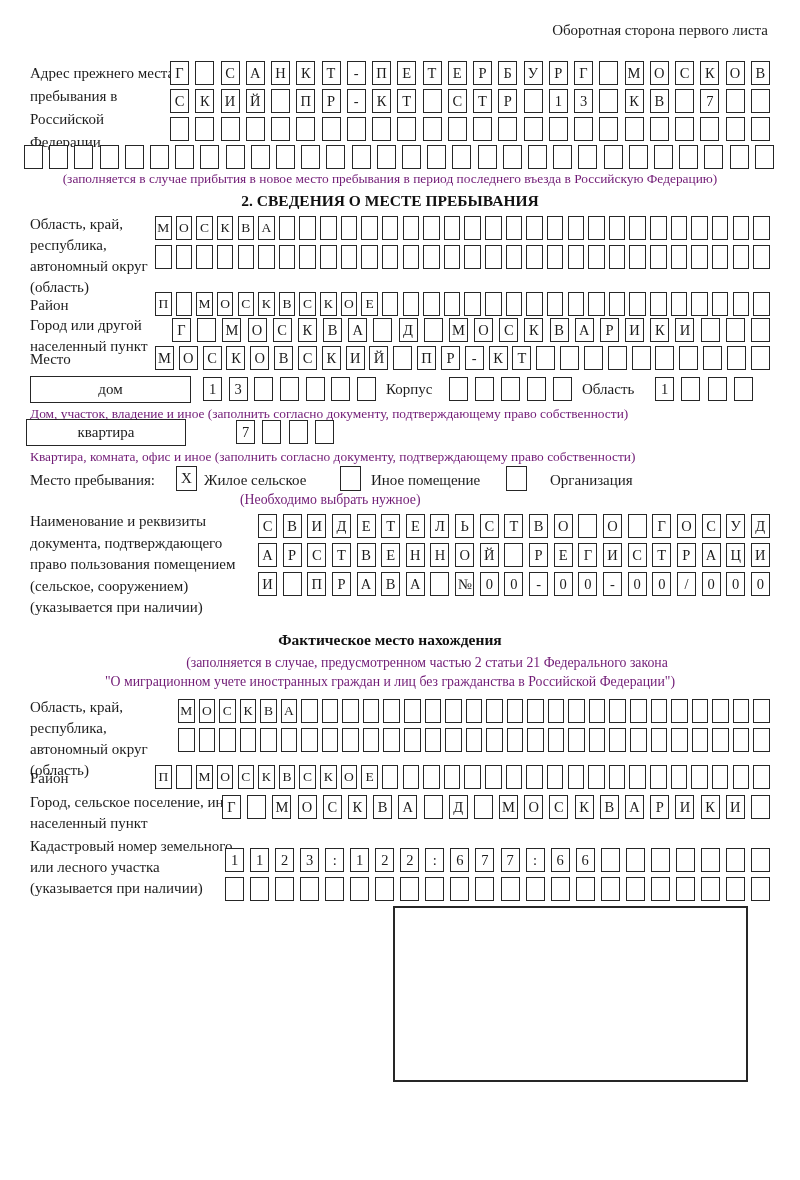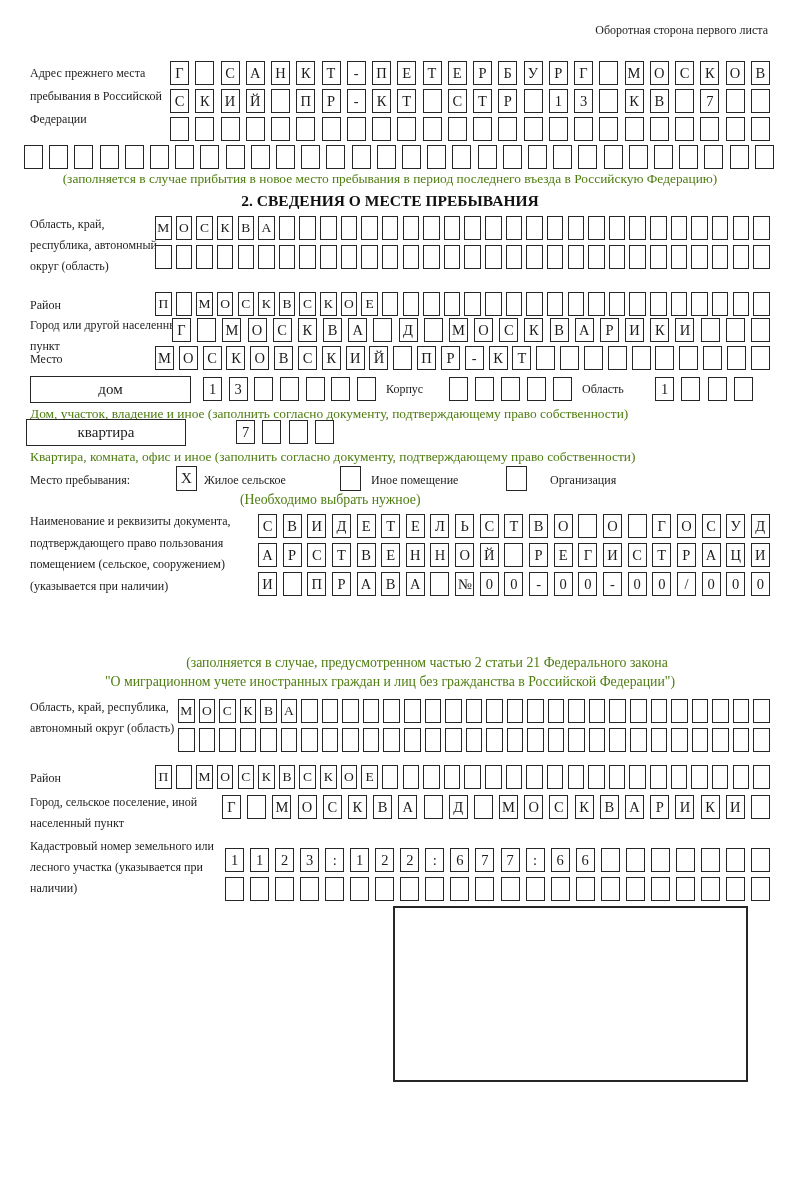--- a/index.html
+++ b/index.html
@@ -1,22 +1,22 @@
 <!DOCTYPE html>
 <html><head>
 <meta charset="utf-8">
 <style>
   html,body{margin:0;padding:0;background:#ffffff;}
   #page{
     position:relative;width:800px;height:1180px;background:#ffffff;
     font-family:"Liberation Serif","DejaVu Serif",serif;color:#1c1c1c;
     overflow:hidden;
   }
-  .lbl{position:absolute;font-size:12px;line-height:21px;color:#1c1c1c;}
-  .note{position:absolute;font-size:13.4px;color:#4d7c0f;}
+  .lbl{position:absolute;font-size:15px;line-height:21px;color:#1c1c1c;}
+  .note{position:absolute;font-size:13.4px;color:#701a75;}
   .center{left:0;width:780px;text-align:center;}
   .title{position:absolute;left:0;width:780px;text-align:center;font-weight:bold;font-size:15.5px;color:#111;}
   .cellrow{position:absolute;display:flex;justify-content:space-between;height:24px;}
   .cellrow .cell{
     box-sizing:border-box;width:19px;height:24px;border:1.7px solid #262626;
     display:flex;align-items:center;justify-content:center;
     font-size:14.5px;background:#fff;
   }
   .cellrow.sm .cell{width:16.5px;font-size:13.5px;}
   .typebox{
@@ -418,20 +418,21 @@
       <span class="cell">0</span>
       <span class="cell">-</span>
       <span class="cell">0</span>
       <span class="cell">0</span>
       <span class="cell">/</span>
       <span class="cell">0</span>
       <span class="cell">0</span>
       <span class="cell">0</span>
     </div>
 
+  <div class="title" style="top:631px;">Фактическое место нахождения</div>
   <div class="note center" style="top:655px;font-size:13.8px;margin-left:37px;">(заполняется в случае, предусмотренном частью 2 статьи 21 Федерального закона</div>
   <div class="note center" style="top:674px;font-size:13.8px;">"О миграционном учете иностранных граждан и лиц без гражданства в Российской Федерации")</div>
 
   <div class="lbl" style="left:30px;top:697px;width:155px;">Область, край, республика, автономный округ (область)</div>
   <div class="cellrow sm" style="left:178px;top:699px;width:592px;">
       <span class="cell">М</span>
       <span class="cell">О</span>
       <span class="cell">С</span>
       <span class="cell">К</span>
       <span class="cell">В</span>

